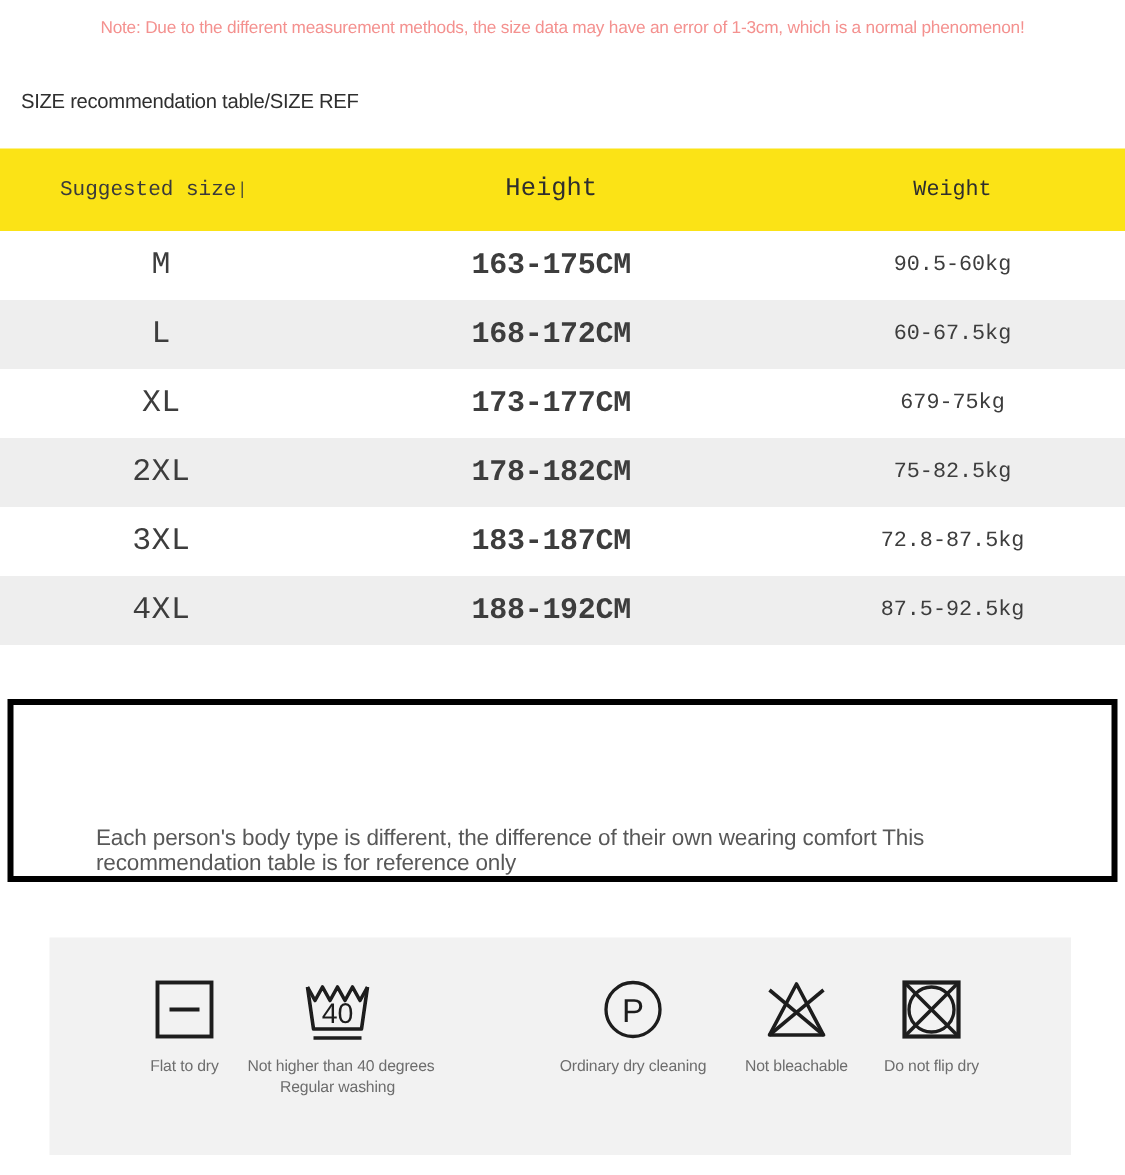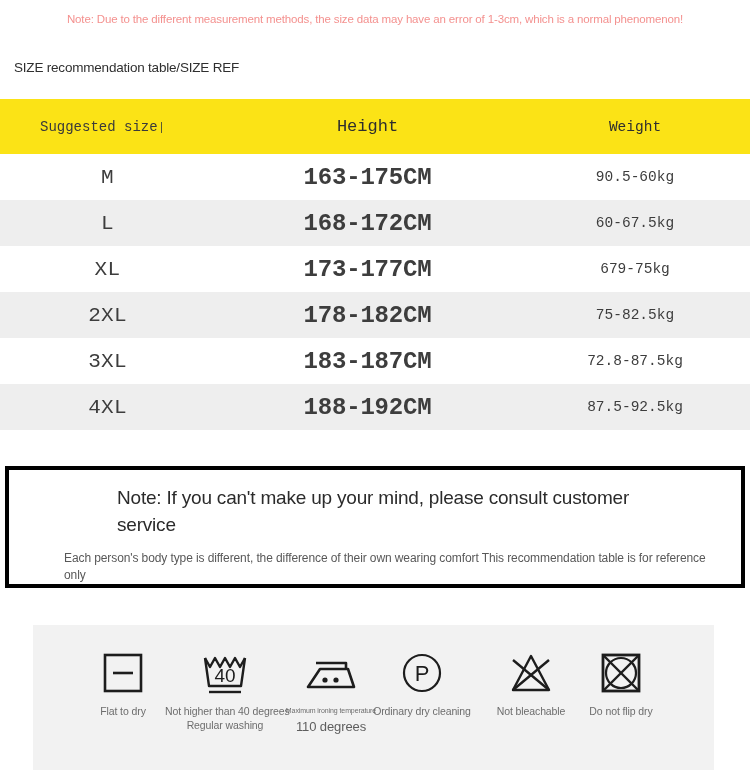--- a/index.html
+++ b/index.html
@@ -87,21 +87,21 @@
     font-size: 14.5px;
     color: #2e2e2e;
   }
 
   .body-row .c-size {
     font-size: 21px;
     color: #3d3d3d;
     letter-spacing: 0.3px;
   }
   .body-row .c-height {
-    font-size: 24px;
+    font-size: 20px;
     font-weight: bold;
     color: #3d3d3d;
     letter-spacing: -0.2px;
   }
   .body-row .c-weight {
     font-size: 14.5px;
     color: #3d3d3d;
   }
 
   
@@ -123,21 +123,21 @@
     font-size: 19px;
     color: #2b2b2b;
     line-height: 27px;
     letter-spacing: -0.2px;
   }
   .note-sub {
     position: absolute;
     left: 55px;
     top: 80px;
     width: 650px;
-    font-size: 12px;
+    font-size: 15px;
     color: #585858;
     line-height: 17px;
     letter-spacing: -0.1px;
   }
 
   
   .care-panel {
     position: absolute;
     left: 33px;
     top: 625px;
@@ -223,21 +223,20 @@
 
   <div class="srow body-row even">
     <div class="c-size">4XL</div>
     <div class="c-height">188-192CM</div>
     <div class="c-weight">87.5-92.5kg</div>
   </div>
 
 </div>
 
 <div class="note-box">
-  <div class="note-head">Note: If you can't make up your mind, please consult customer service</div>
   <div class="note-sub">Each person's body type is different, the difference of their own wearing comfort This recommendation table is for reference only</div>
 </div>
 
 <div class="care-panel">
 
   <div class="care-item" style="left:30px;">
     <div class="care-glyph">
       <svg width="48" height="48" viewBox="0 0 48 48">
         <rect x="6" y="6" width="36" height="36" fill="none" stroke="#1d1d1d" stroke-width="2.6"></rect>
         <line x1="14" y1="24" x2="34" y2="24" stroke="#1d1d1d" stroke-width="2.6"></line>
@@ -252,32 +251,20 @@
         <path d="M8 10 L13 19 L18 10 L23 19 L28 10 L33 19 L38 10 L43 19 L48 10" fill="none" stroke="#1d1d1d" stroke-width="2.4" stroke-linejoin="round"></path>
         <path d="M8 10 L12 38 L44 38 L48 10" fill="none" stroke="#1d1d1d" stroke-width="2.4" stroke-linejoin="round"></path>
         <line x1="12" y1="44" x2="44" y2="44" stroke="#1d1d1d" stroke-width="2.4"></line>
         <text x="28" y="34" font-family="Liberation Sans, sans-serif" font-size="19" fill="#1d1d1d" text-anchor="middle">40</text>
       </svg>
     </div>
     <div class="care-label wide">Not higher than 40 degrees</div>
     <div class="care-label">Regular washing</div>
   </div>
 
-  <div class="care-item" style="left:238px;">
-    <div class="care-glyph">
-      <svg width="58" height="44" viewBox="0 0 58 44">
-        <path d="M14 12 L44 12 L44 18" fill="none" stroke="#1d1d1d" stroke-width="2.6" stroke-linejoin="round"></path>
-        <path d="M18 18 L46 18 L52 36 L6 36 Z" fill="none" stroke="#1d1d1d" stroke-width="2.6" stroke-linejoin="round"></path>
-        <circle cx="23" cy="29" r="2.6" fill="#1d1d1d"></circle>
-        <circle cx="34" cy="29" r="2.6" fill="#1d1d1d"></circle>
-      </svg>
-    </div>
-    <div class="care-label tiny">Maximum ironing temperature</div>
-    <div class="care-label big">110 degrees</div>
-  </div>
 
   <div class="care-item" style="left:329px;">
     <div class="care-glyph">
       <svg width="48" height="48" viewBox="0 0 48 48">
         <circle cx="24" cy="24" r="18" fill="none" stroke="#1d1d1d" stroke-width="2.2"></circle>
         <text x="24" y="32" font-family="Liberation Sans, sans-serif" font-size="22" fill="#1d1d1d" text-anchor="middle">P</text>
       </svg>
     </div>
     <div class="care-label wide">Ordinary dry cleaning</div>
   </div>

